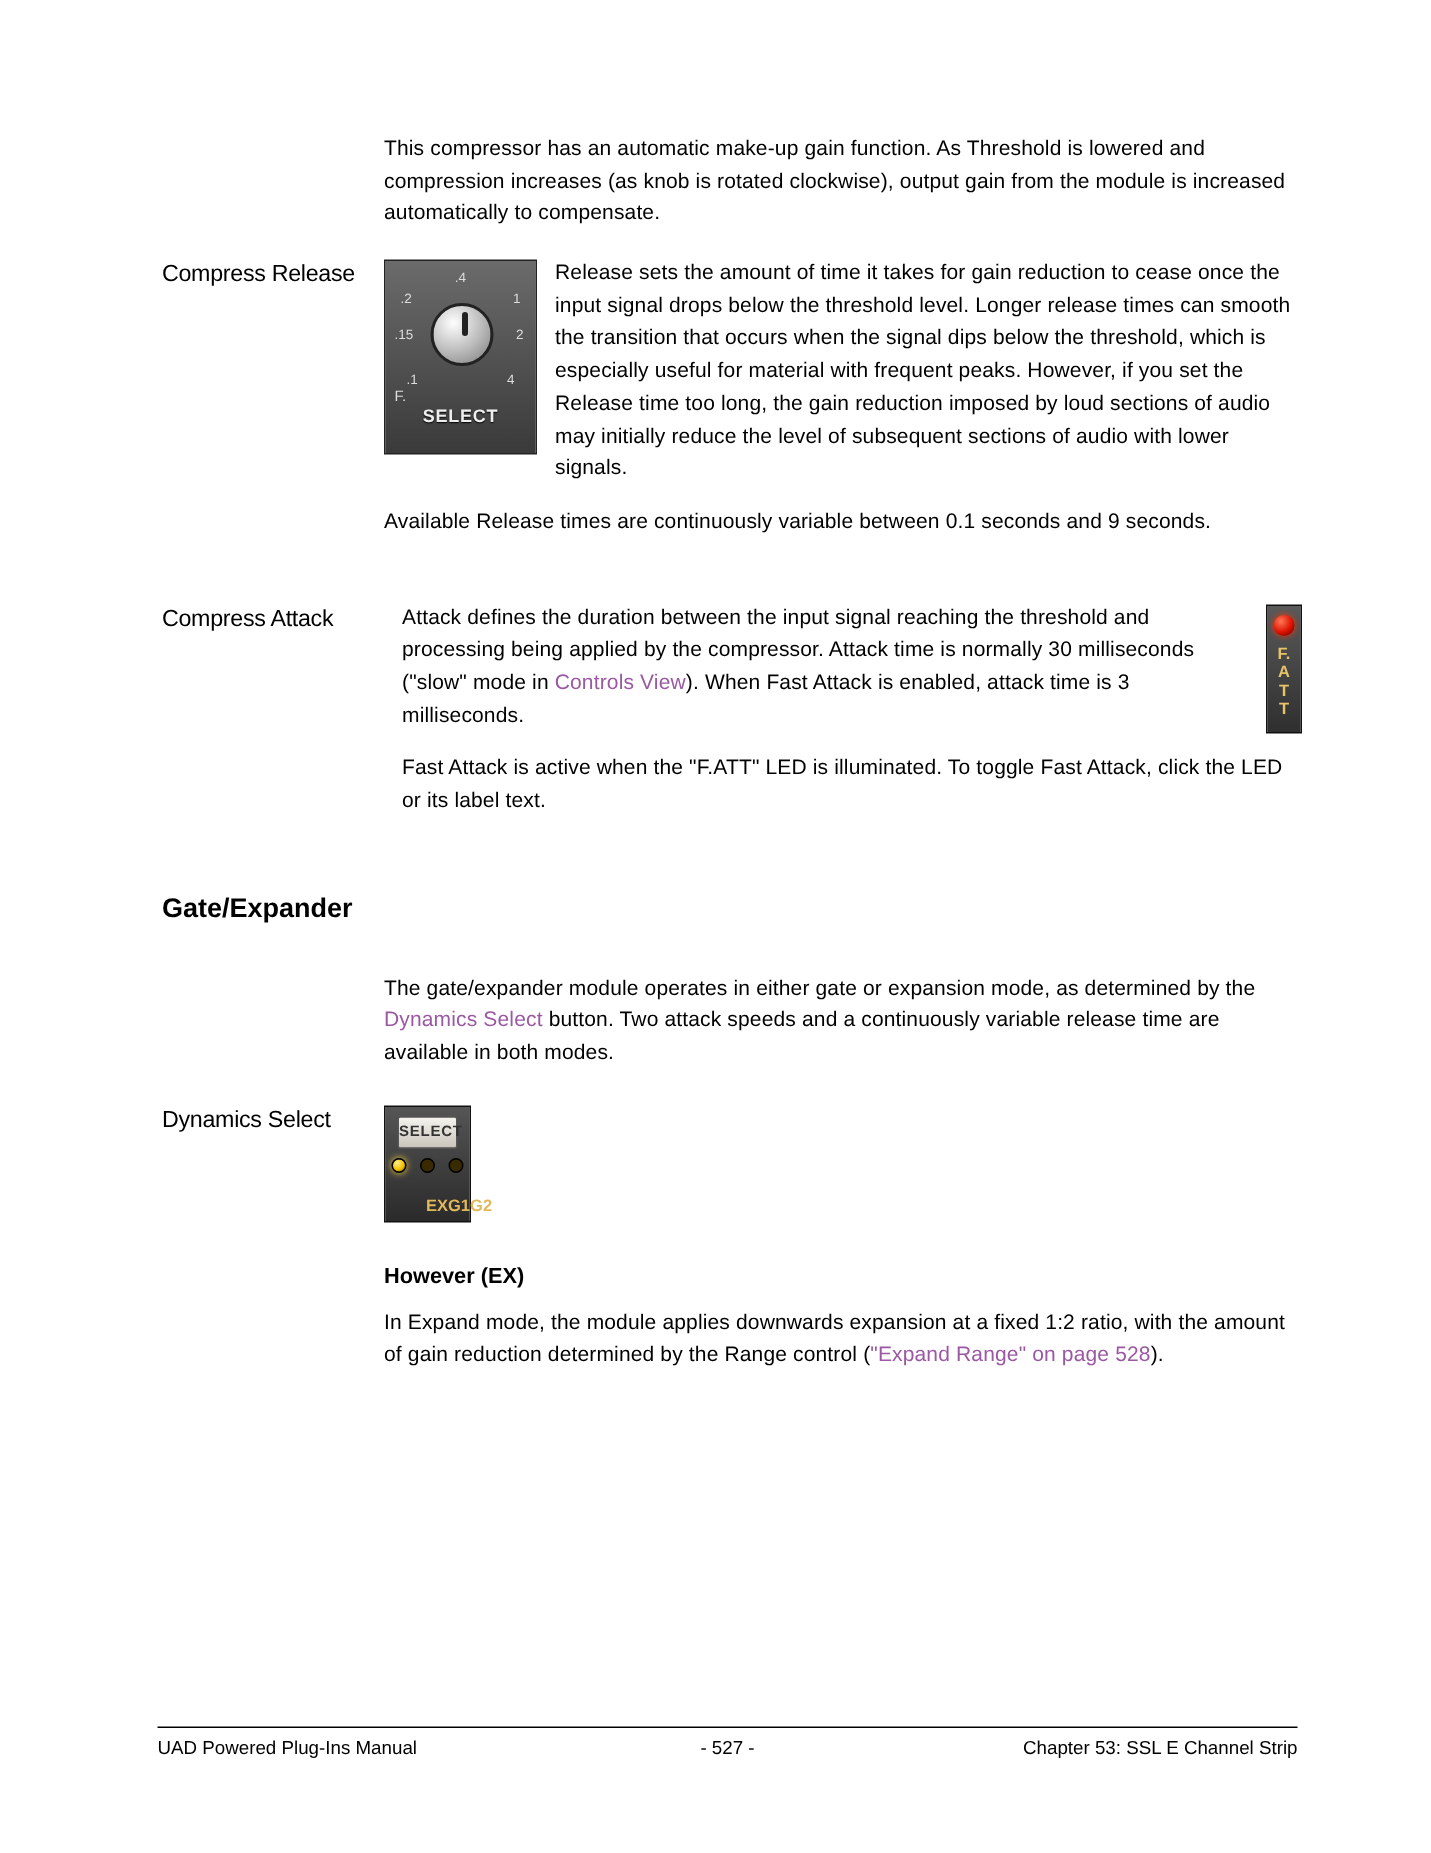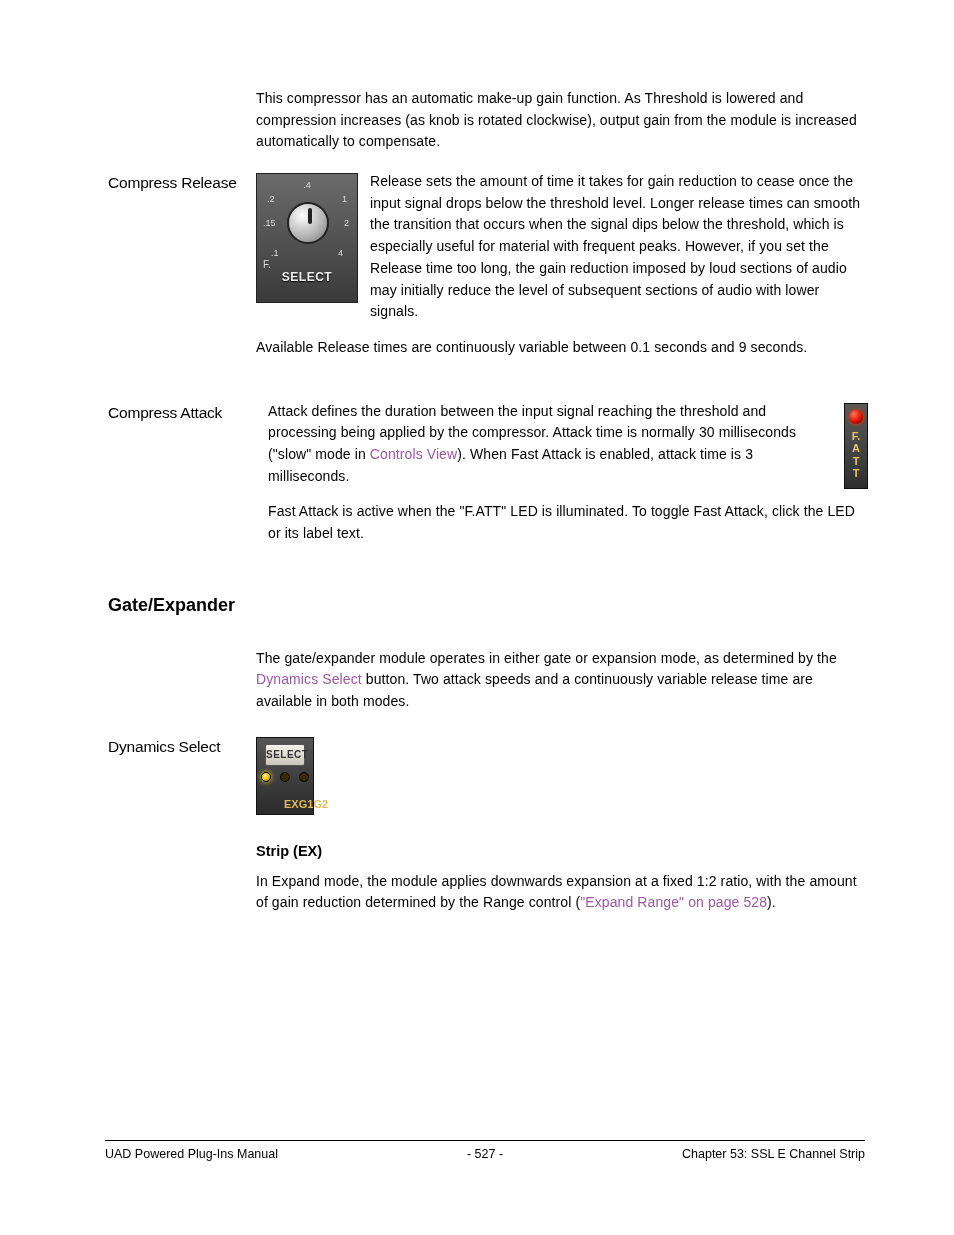--- a/index.html
+++ b/index.html
@@ -68,21 +68,21 @@
     margin-top: 24px;
     margin-bottom: 12px;
     font-family: "Arial Narrow", Arial, sans-serif;
   }
   .link {
     color: #9b58a3;
   }
   .footer {
     position: absolute;
     left: 105px;
-    bottom: 74px;
+    bottom: 63px;
     width: 760px;
     border-top: 1px solid #000;
     padding-top: 6px;
     display: flex;
     justify-content: space-between;
     font-size: 12.5px;
   }
   .footer .ctr {
     position: absolute;
     left: 0; right: 0;
@@ -271,21 +271,21 @@
         </div>
         <div class="lbls">
           <span>EX</span>
           <span>G1</span>
           <span>G2</span>
         </div>
       </div>
     </div>
   </div>
 
-  <h3 class="sub-heading indent-block">Strip (EX)</h3>
+  <h3 class="sub-heading indent-block">However (EX)</h3>
 
   <p class="body-text indent-block">
     <span>In Expand mode, the module applies downwards expansion at a fixed 1:2 ratio, with the amount of gain reduction determined by the Range control (</span><span class="link">"Expand Range" on page 528</span><span>).</span>
   </p>
 
 </div>
 
 <div class="footer">
   <span>UAD Powered Plug-Ins Manual</span>
   <span class="ctr">- 527 -</span>

